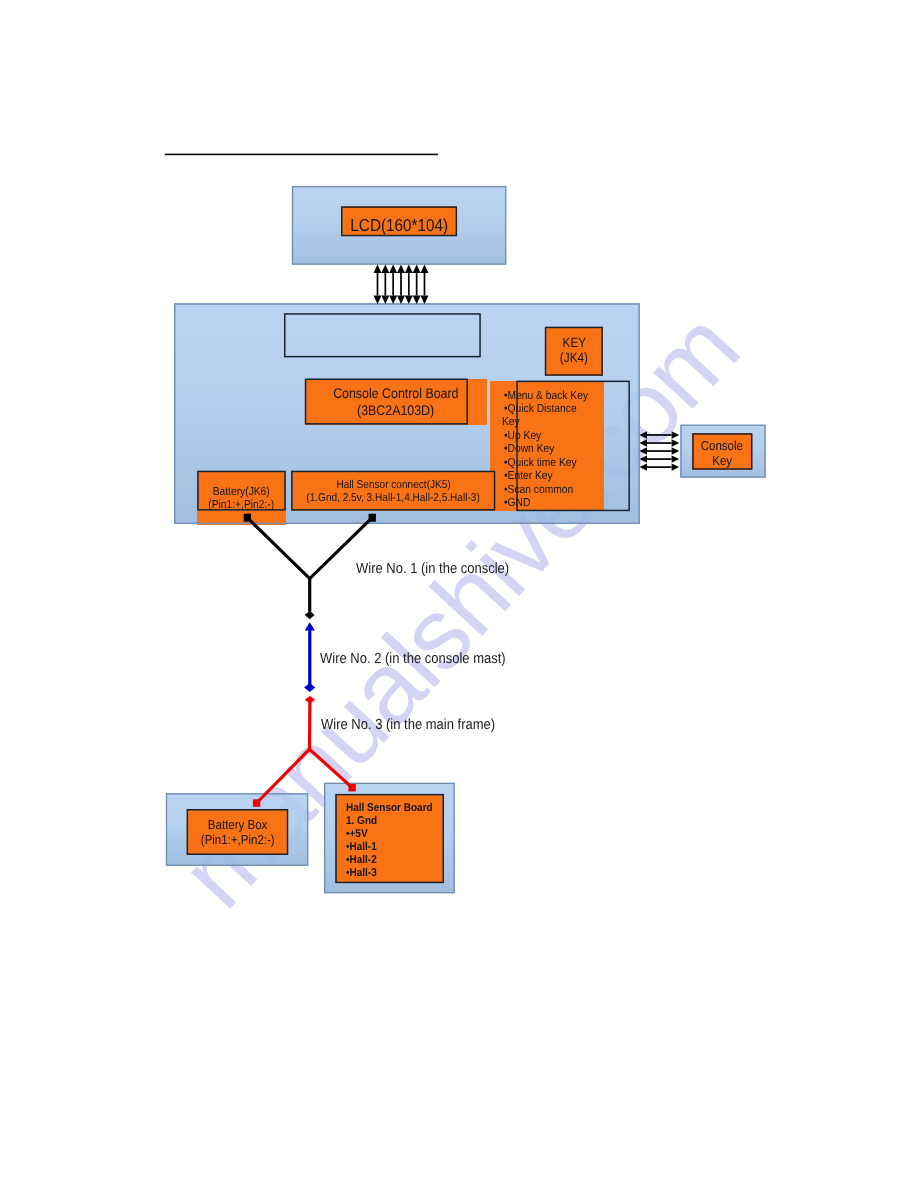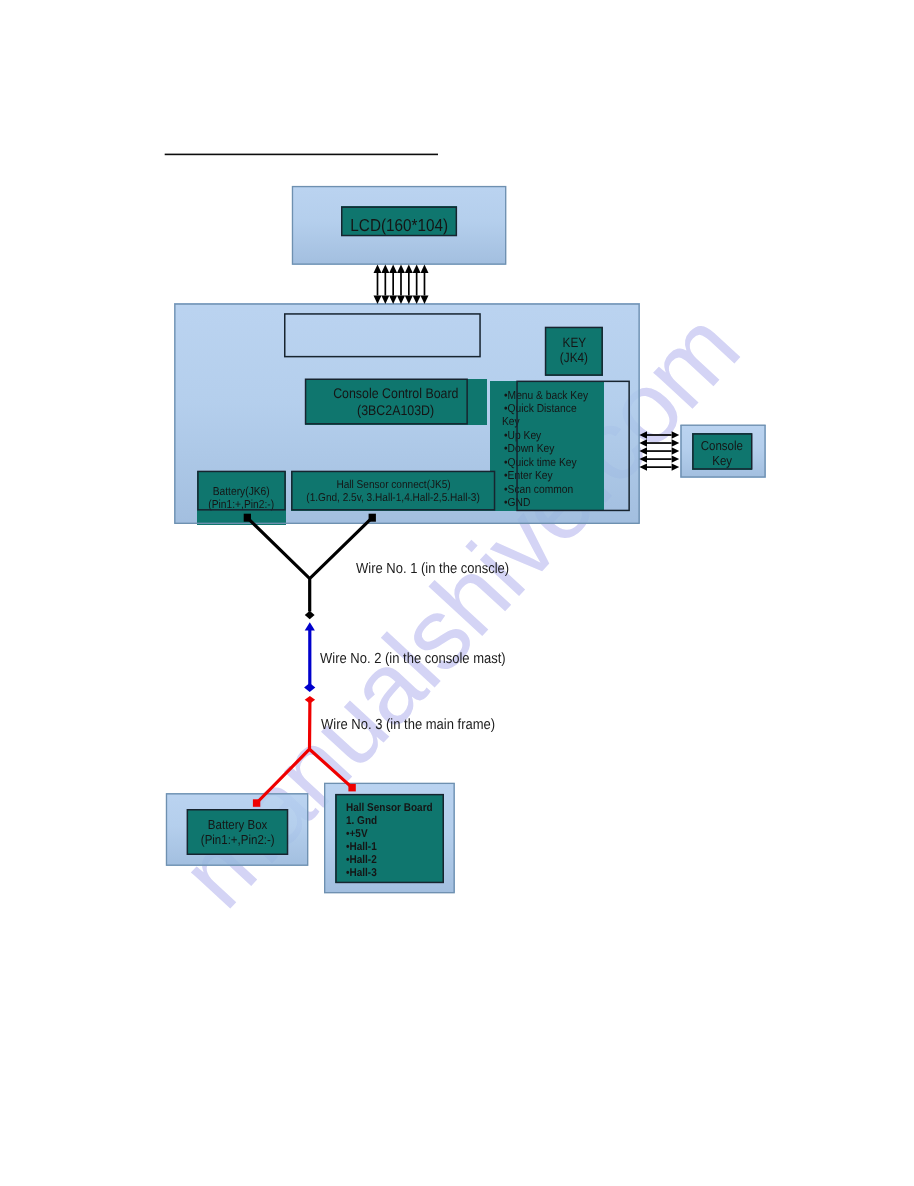--- a/index.html
+++ b/index.html
@@ -19,21 +19,21 @@
 
   
   .panel{position:absolute;box-sizing:border-box;z-index:2;
          background:linear-gradient(to bottom,
                rgba(177,205,238,.88) 0%,
                rgba(170,200,234,.88) 45%,
                rgba(150,182,219,.88) 100%);
          border:1.3px solid transparent;}
 
   
-  .wbox{position:absolute;box-sizing:border-box;background:#0f766e;z-index:3;
+  .wbox{position:absolute;box-sizing:border-box;background:#f97316;z-index:3;
         border:1.4px solid transparent;display:flex;flex-direction:column;
         align-items:center;justify-content:center;color:#151515;}
   .wbox.left{align-items:flex-start;justify-content:flex-start;}
   .wbox.left .lbl{transform-origin:left center;}
 
   .lbl{white-space:nowrap;line-height:1.16;display:inline-block;
        transform:scaleX(.885);transform-origin:center center;
        backface-visibility:hidden;}
   .wirelbl{position:absolute;white-space:nowrap;color:#1c1c1c;z-index:4;
            transform:scaleX(.885);transform-origin:left center;

